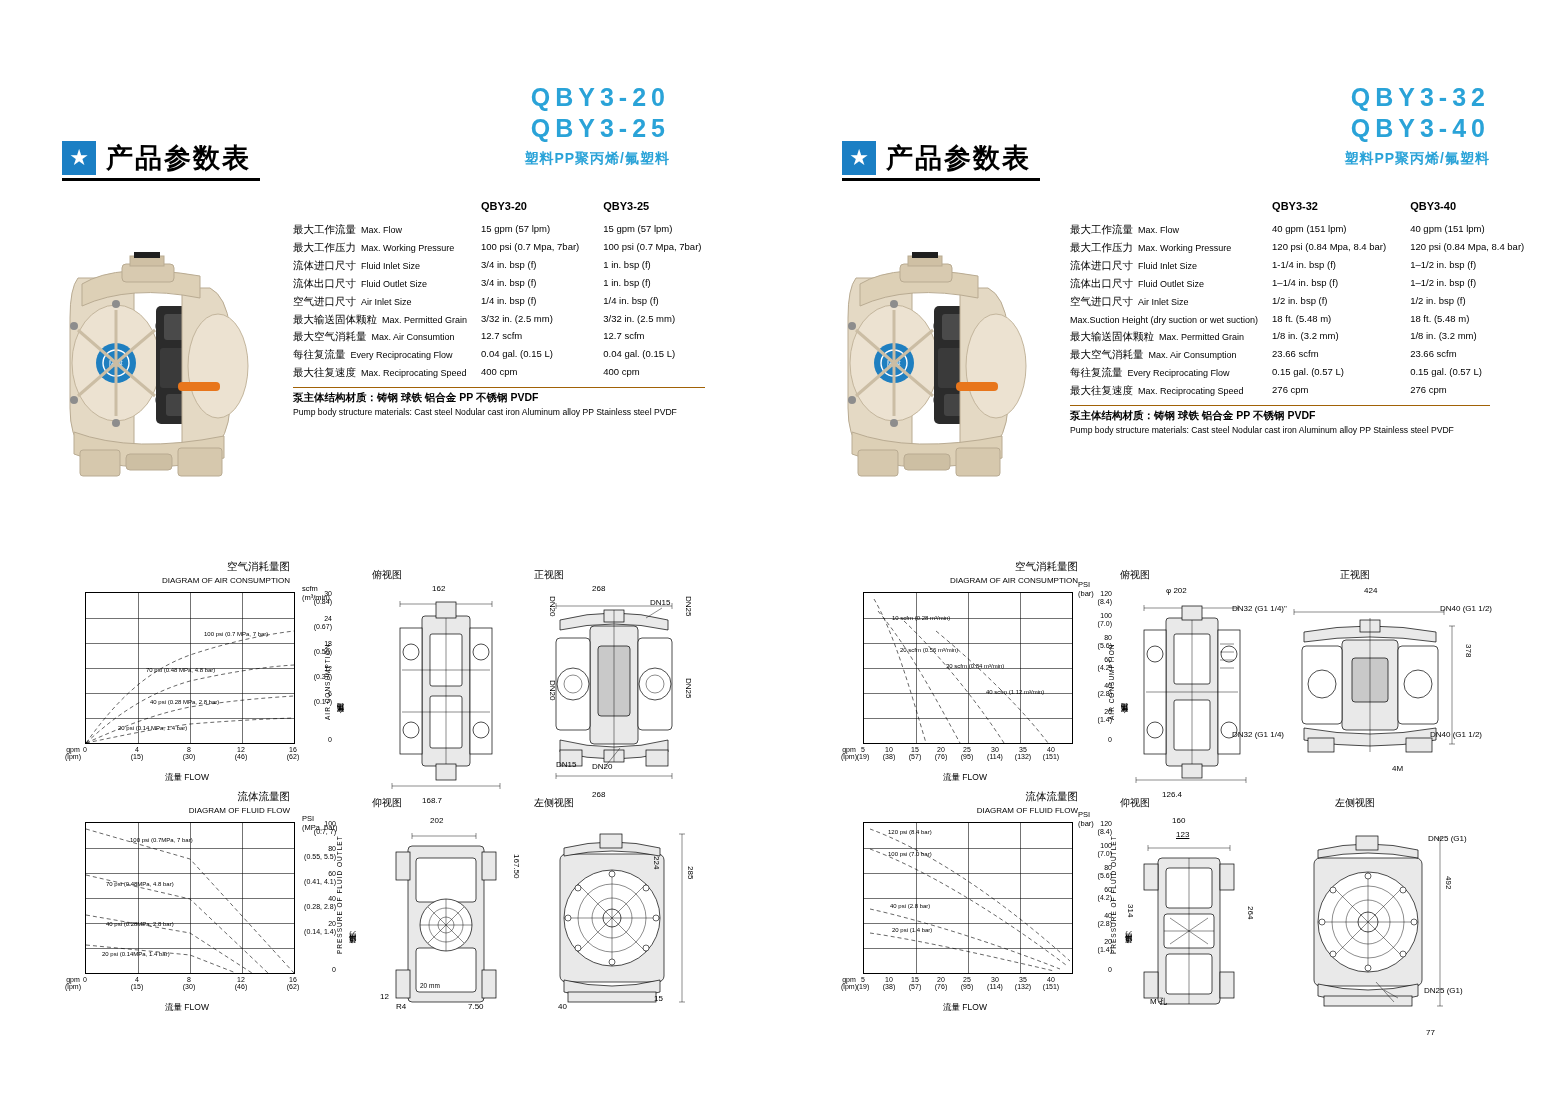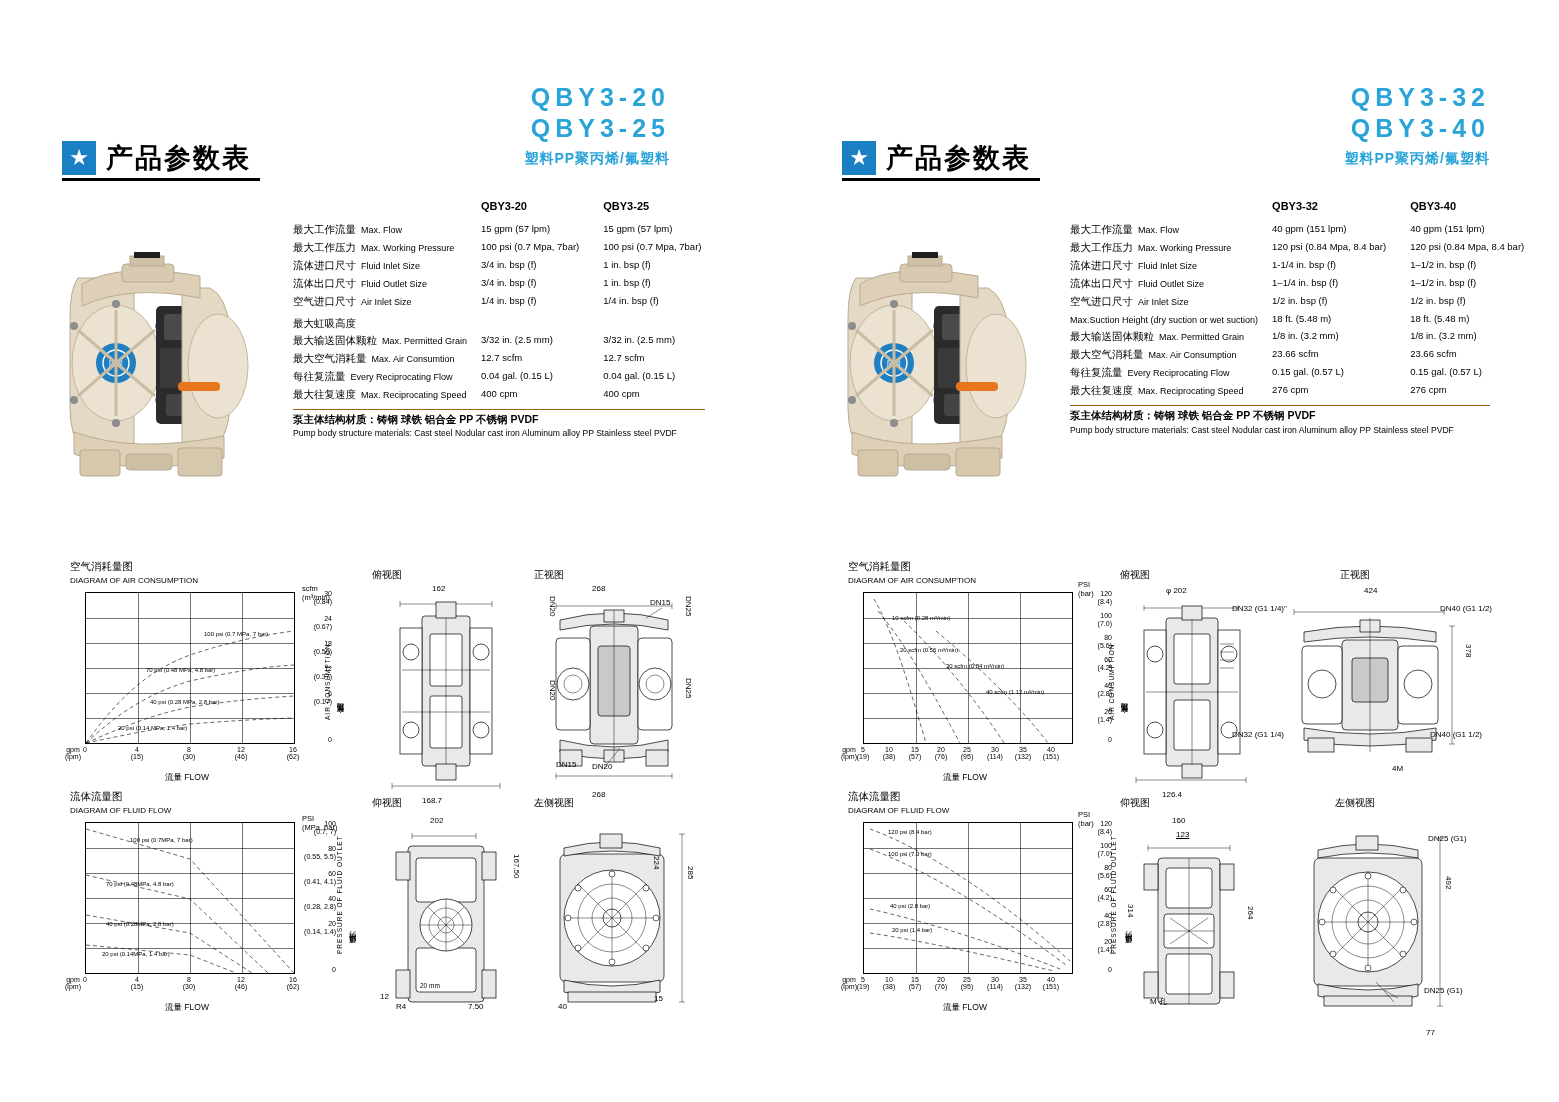--- a/index.html
+++ b/index.html
@@ -35,21 +35,21 @@
   .spec td.lbl{padding-right:14px;}
   .spec td.lbl .cn{font-size:10.5px;}
   .spec td.lbl .en{font-size:9px;margin-left:5px;}
   .spec td.val{font-size:9.5px;padding-right:24px;}
   .spec .rowgap td{padding-top:7px;}
   .matline{border-top:1px solid #a16207;margin-top:5px;padding-top:4px;font-size:10.5px;font-weight:bold;}
   .matline2{font-size:8.6px;margin-top:4px;font-weight:normal;}
 
   
   .chart{position:absolute;}
-  .chart-title{text-align:left;font-size:10px;line-height:1.25;}
+  .chart-title{text-align:right;font-size:10px;line-height:1.25;}
   .chart-title .cn{font-size:10.5px;}
   .chart-title .en{font-size:8px;}
   .plotbox{position:relative;border:1px solid #000;background:#fff;}
   .grid-l{position:absolute;top:0;bottom:0;width:1px;background:#000;opacity:.55;}
   .grid-h{position:absolute;left:0;right:0;height:1px;background:#000;opacity:.55;}
   .axis-x{position:absolute;font-size:7px;text-align:center;white-space:nowrap;}
   .axis-y{position:absolute;font-size:7px;text-align:right;white-space:nowrap;}
   .axis-unit{position:absolute;font-size:7.5px;white-space:nowrap;line-height:1.25;}
   .vert-label{position:absolute;font-size:7.5px;writing-mode:vertical-rl;white-space:nowrap;letter-spacing:1px;}
   .vert-label.rot{transform:rotate(180deg);}
@@ -163,25 +163,20 @@
             </tr>
         <tr>
               <td class="lbl"><span class="cn">流体出口尺寸</span><span class="en">Fluid Outlet Size</span></td>
               <td class="val">3/4 in. bsp (f)</td>
               <td class="val">1 in. bsp (f)</td>
             </tr>
         <tr>
               <td class="lbl"><span class="cn">空气进口尺寸</span><span class="en">Air Inlet Size</span></td>
               <td class="val">1/4 in. bsp (f)</td>
               <td class="val">1/4 in. bsp (f)</td>
-            </tr>
-        <tr class="rowgap">
-              <td class="lbl"><span class="cn">最大虹吸高度</span></td>
-              <td class="val"></td>
-              <td class="val"></td>
             </tr>
         <tr>
               <td class="lbl"><span class="cn">最大输送固体颗粒</span><span class="en">Max. Permitted Grain</span></td>
               <td class="val">3/32 in. (2.5 mm)</td>
               <td class="val">3/32 in. (2.5 mm)</td>
             </tr>
         <tr>
               <td class="lbl"><span class="cn">最大空气消耗量</span><span class="en">Max. Air Consumtion</span></td>
               <td class="val">12.7 scfm</td>
               <td class="val">12.7 scfm</td>

